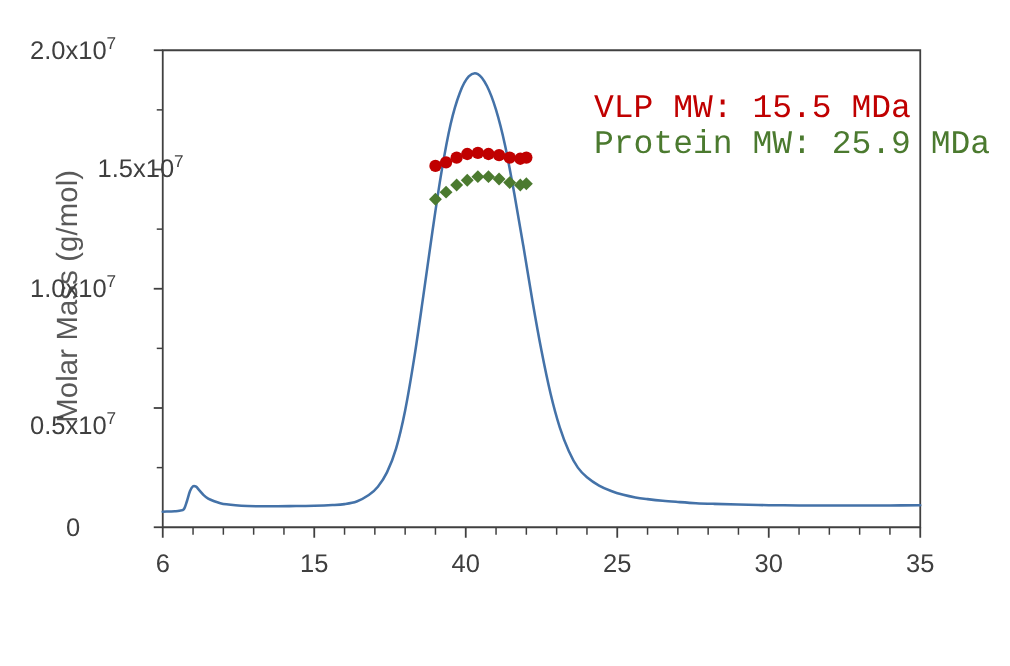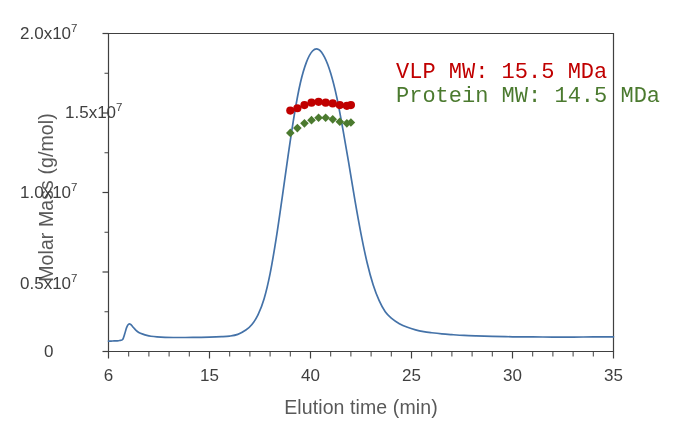--- a/index.html
+++ b/index.html
@@ -143,35 +143,34 @@
         <path d="M 325.65 113.47 L 329.95 117.77 L 325.65 122.07 L 321.35 117.77 Z" fill="#4b7a2f" stroke="none"></path>
         <path d="M 332.72 115.06 L 337.02 119.36 L 332.72 123.66 L 328.42 119.36 Z" fill="#4b7a2f" stroke="none"></path>
         <path d="M 339.79 117.44 L 344.09 121.74 L 339.79 126.04 L 335.49 121.74 Z" fill="#4b7a2f" stroke="none"></path>
         <path d="M 346.86 119.03 L 351.16 123.33 L 346.86 127.63 L 342.56 123.33 Z" fill="#4b7a2f" stroke="none"></path>
         <path d="M 350.90 118.24 L 355.20 122.54 L 350.90 126.84 L 346.60 122.54 Z" fill="#4b7a2f" stroke="none"></path>
       </g>
   </svg>
 
   <div class="axis-title" id="y-axis-title">Molar Mass (g/mol)</div>
 
-  <div class="axis-title" id="x-axis-title">Elution time (min)</div>
 
   <div id="ytick-labels">
       <div class="tick-label ytick-label" style="left: 0px; width: 97.5px; top: 351.5px;">0</div>
       <div class="tick-label ytick-label" style="left: 0px; width: 97.5px; top: 284px;">0.5x10<span class="sup">7</span></div>
       <div class="tick-label ytick-label" style="left: 0px; width: 97.5px; top: 192.5px;">1.0x10<span class="sup">7</span></div>
       <div class="tick-label ytick-label" style="left: 0px; width: 97.5px; top: 113px; padding-left: 45px;">1.5x10<span class="sup">7</span></div>
       <div class="tick-label ytick-label" style="left: 0px; width: 97.5px; top: 33.5px;">2.0x10<span class="sup">7</span></div>
     </div>
   <div id="xtick-labels">
       <div class="tick-label xtick-label" style="left: 108.5px; top: 365.5px;">6</div>
       <div class="tick-label xtick-label" style="left: 209.5px; top: 365.5px;">15</div>
       <div class="tick-label xtick-label" style="left: 310.5px; top: 365.5px;">40</div>
       <div class="tick-label xtick-label" style="left: 411.5px; top: 365.5px;">25</div>
       <div class="tick-label xtick-label" style="left: 512.5px; top: 365.5px;">30</div>
       <div class="tick-label xtick-label" style="left: 613.5px; top: 365.5px;">35</div>
     </div>
 
   <div class="annotation" id="annotation-vlp" style="color: rgb(192, 0, 0);">VLP MW: 15.5 MDa</div>
 
-  <div class="annotation" id="annotation-protein" style="color: rgb(75, 122, 47);">Protein MW: 14.5 MDa</div>
+  <div class="annotation" id="annotation-protein" style="color: rgb(75, 122, 47);">Protein MW: 25.9 MDa</div>
 
 </div>
 
 </body></html>

